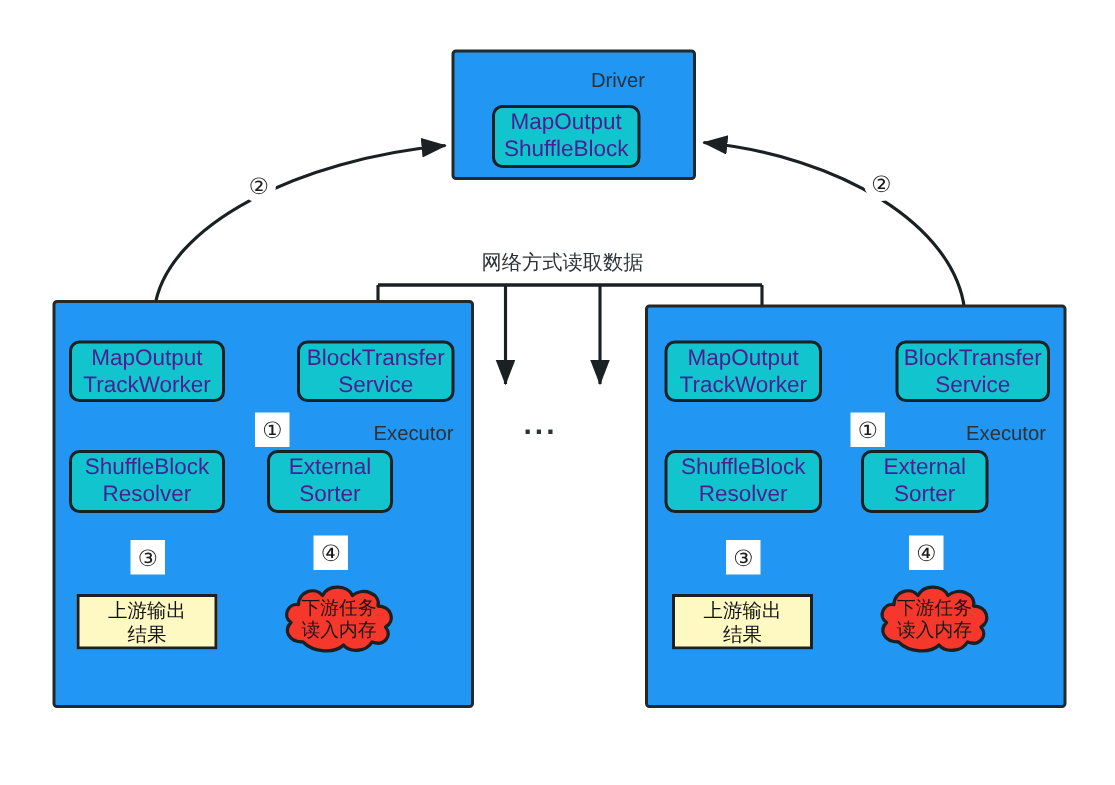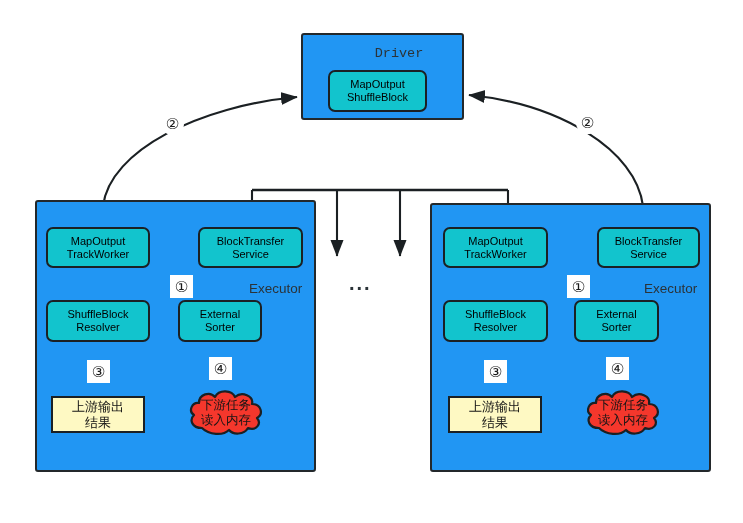--- a/index.html
+++ b/index.html
@@ -8,21 +8,21 @@
   #stage{position:relative;width:743px;height:523px;background:#fff;}
   svg#wires{position:absolute;left:0;top:0;width:743px;height:523px;overflow:visible;}
 
   .node{position:absolute;box-sizing:border-box;display:flex;align-items:center;
         justify-content:center;text-align:center;line-height:1.18;color:#222a2e;}
 
   .panel{background:#2196f3;border:2px solid #23282b;border-radius:3px;}
   .panel-title{position:absolute;color:#2b3338;font-size:13.5px;}
 
   .teal{background:#12c4cd;border:2.4px solid #1b2023;border-radius:7px;
-        font-size:11px;color:#000000;}
+        font-size:15px;color:#4c1d95;}
 
   .redbox{background:#fef9c3;border:2.4px solid #1b2023;font-size:13px;color:#111;}
 
   .cloud-wrap{position:absolute;}
   .cloud-text{position:absolute;left:0;top:0;width:100%;height:100%;
      display:flex;flex-direction:column;align-items:center;justify-content:center;
      font-size:12.5px;color:#151515;line-height:1.2;font-family:Liberation Serif, serif;}
 
   .circ{position:absolute;background:#fff;display:flex;align-items:center;
         justify-content:center;font-size:15px;color:#1b1b1b;}
@@ -74,28 +74,29 @@
 
       <path d="M252,190 L508,190" stroke-width="2.4"></path>
     </g>
     <g stroke="#1b2023" stroke-width="2.1" fill="none" marker-end="url(#ah)">
       <path d="M120,288 L96,288"></path>
       <path d="M517,288 L493,288"></path>
     </g>
   </svg>
 
   <div class="node panel" style="left:301px;top:33px;width:163px;height:87px;"></div>
-  <div class="panel-title" style="left:301px;top:46px;width:196px;text-align:center;font-family:Liberation Mono, monospace;">Driver</div>
+  <div class="panel-title" style="left:314px;top:46px;width:196px;text-align:center;">Driver</div>
   <div class="node teal twoline" style="left:328px;top:70px;width:99px;height:42px;">
     <div>
       <span>MapOutput</span>
       <span>ShuffleBlock</span>
     </div>
   </div>
 
+  <div class="buslabel" style="left:321px;top:166px;">网络方式读取数据</div>
   <div class="dots" style="left:349px;top:272px;">...</div>
 
   <div class="node panel" style="left:35px;top:200px;width:281px;height:272px;"></div>
   <div class="panel-title" style="left:249px;top:281px;">Executor</div>
 
   <div class="node teal twoline" style="left:46px;top:227px;width:104px;height:41px;">
     <div>
       <span>MapOutput</span>
       <span>TrackWorker</span>
     </div>

